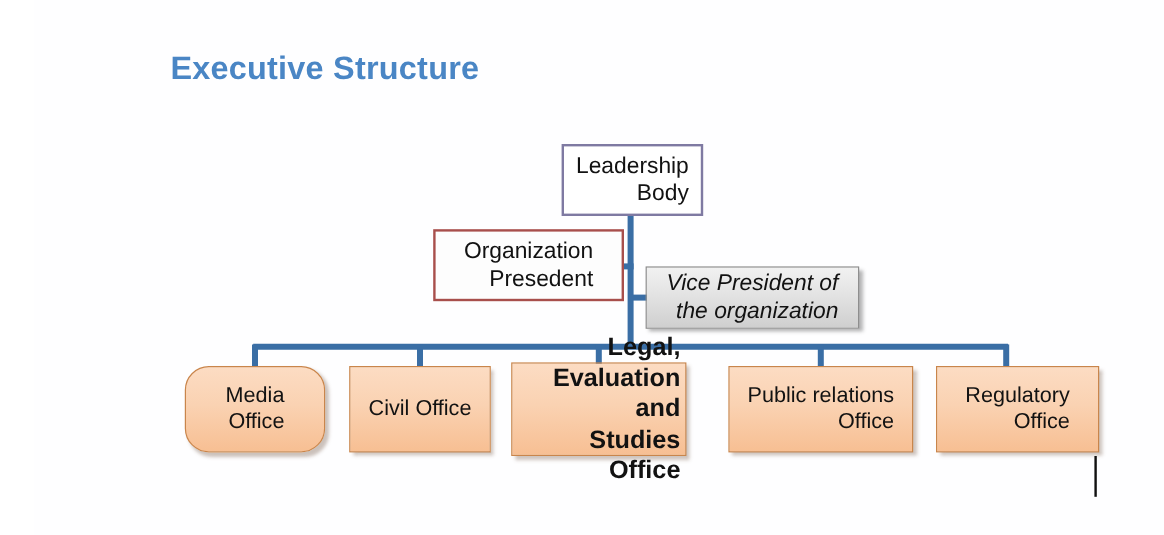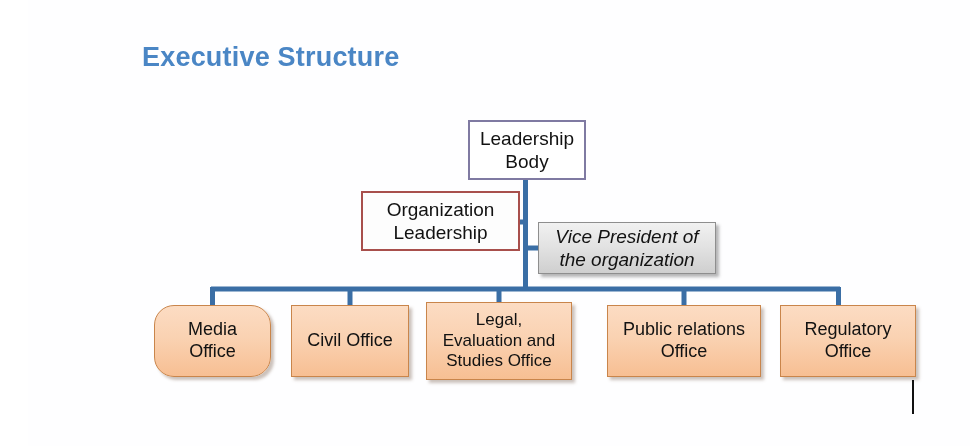--- a/index.html
+++ b/index.html
@@ -52,20 +52,21 @@
     align-items: center;
     justify-content: center;
     text-align: center;
     line-height: 1.22;
     color: #121212;
   }
   .node .node-label {
     display: block;
     padding: 0 4px;
     white-space: pre-line;
+    text-align: right;
   }
 
   
   .node.style-purple {
     background: #ffffff;
     border: 2px solid #7f7aa2;
     font-size: 19px;
   }
 
   
@@ -85,22 +86,22 @@
   }
 
   
   .node.style-orange {
     background: linear-gradient(to bottom, #fcdcc3 0%, #fad2b2 45%, #f7bf93 100%);
     border: 1px solid #c9854b;
     font-size: 18px;
     box-shadow: 3px 3px 3px rgba(120,95,75,0.38);
   }
   .node.style-orange.emphasis .node-label {
-    font-weight: normal;
-    font-size: 17px;
+    font-weight: bold;
+    font-size: 21px;
   }
 
   
   #stray-rule {
     position: absolute;
     left: 884px;
     top: 380px;
     width: 2px;
     height: 34px;
     background: #111111;
@@ -130,21 +131,21 @@
     <line x1="810.5" y1="287" x2="810.5" y2="305" stroke="#3a6ea5" stroke-width="5"></line>
   </svg>
 
   <div class="node style-purple" style="left:440px; top:120px; width:118px; height:60px;">
     <span class="node-label">Leadership
 Body</span>
   </div>
 
   <div class="node style-red" style="left:333px; top:191px; width:159px; height:60px;">
     <span class="node-label">Organization
-Leadership</span>
+Presedent</span>
   </div>
 
   <div class="node style-gray" style="left:510px; top:222px; width:178px; height:52px;">
     <span class="node-label">Vice President of
 the organization</span>
   </div>
 
   <div class="node style-orange" style="left:126px; top:305px; width:117px; height:72px;border-radius:20px;">
     <span class="node-label">Media
 Office</span>

